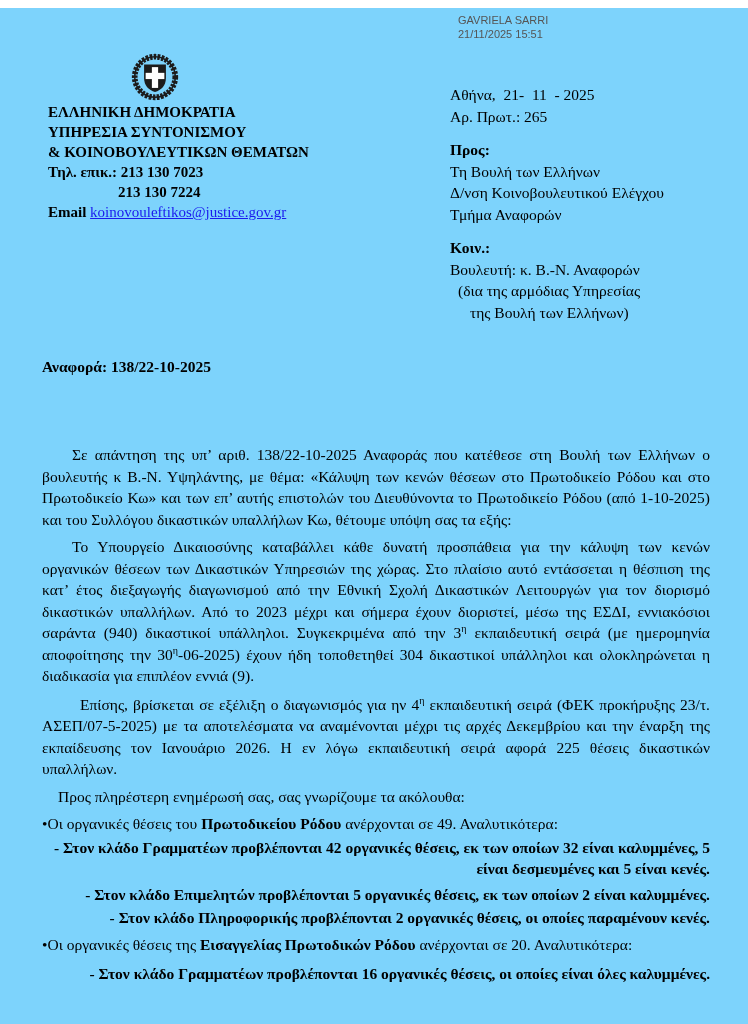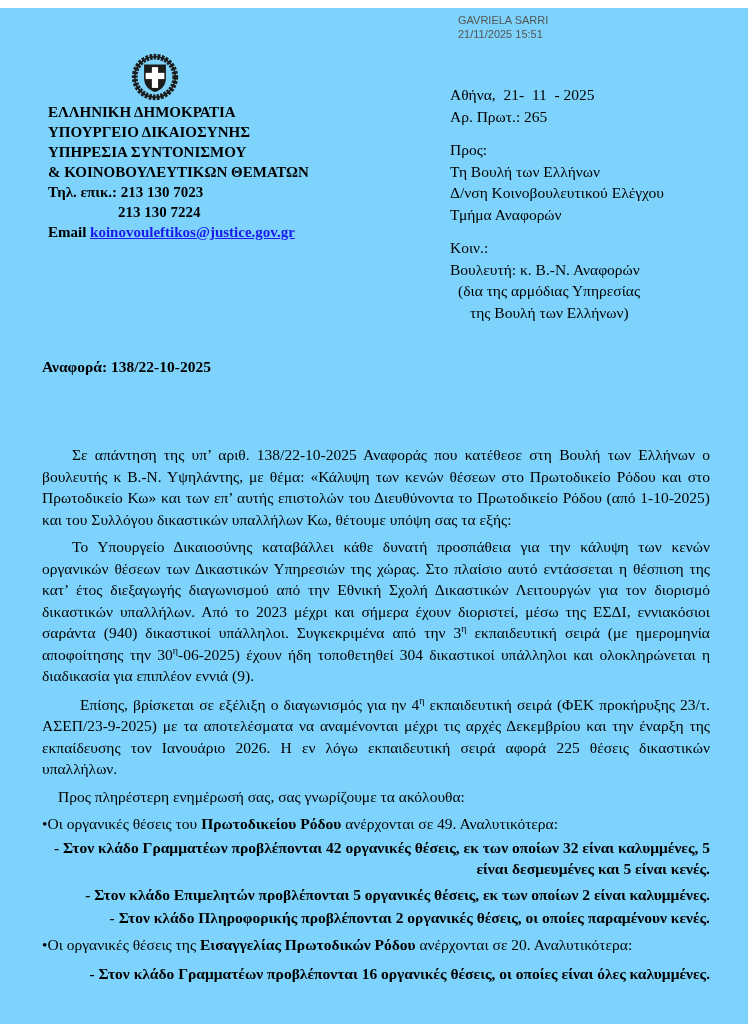--- a/index.html
+++ b/index.html
@@ -13,27 +13,27 @@
     font-family:"Liberation Sans", sans-serif;
     font-size:11px; line-height:13.5px; color:#555;
   }
   .emblem { position:absolute; left:128px; top:43px; width:54px; height:52px; }
   .sender {
     position:absolute; left:48px; top:94px; width:360px;
     font-weight:bold; font-size:15px; line-height:20px;
   }
   .sender .phone2 { padding-left:70px; }
   .sender .email-line a {
-    text-decoration:underline; font-weight:bold; cursor:pointer;
+    text-decoration:underline; font-weight:normal; cursor:pointer;
   }
   .meta {
     position:absolute; left:450px; top:76px; width:280px;
     font-size:15.5px; line-height:21.5px;
   }
-  .meta .label { font-weight:normal; }
+  .meta .label { font-weight:bold; }
   .meta .gap { height:12px; }
   .meta .city-date { white-space:pre; }
   .meta .cc-ind1 { padding-left:8px; }
   .meta .cc-ind2 { padding-left:20px; }
   .reference {
     position:absolute; left:42px; top:350px;
     font-weight:bold; font-size:15.5px;
   }
   .letter-body {
     position:absolute; left:42px; top:436px; width:668px;
@@ -66,21 +66,20 @@
       <circle cx="50" cy="50" r="39" fill="none" stroke="#1c1c1c" stroke-width="11" stroke-dasharray="5 2.5"></circle>
       <circle cx="50" cy="50" r="39" fill="none" stroke="#1c1c1c" stroke-width="3"></circle>
       <path d="M29 26 h42 v26 c0 15 -9 23 -21 27 c-12 -4 -21 -12 -21 -27 z" fill="#1c1c1c"></path>
       <rect x="44" y="31" width="12" height="40" fill="#ffffff"></rect>
       <rect x="32" y="42" width="36" height="12" fill="#ffffff"></rect>
     </svg>
   </div>
 
   <div class="sender">
     <div>ΕΛΛΗΝΙΚΗ ΔΗΜΟΚΡΑΤΙΑ</div>
-    <div>ΥΠΟΥΡΓΕΙΟ ΔΙΚΑΙΟΣΥΝΗΣ</div>
     <div>ΥΠΗΡΕΣΙΑ ΣΥΝΤΟΝΙΣΜΟΥ</div>
     <div>&amp; ΚΟΙΝΟΒΟΥΛΕΥΤΙΚΩΝ ΘΕΜΑΤΩΝ</div>
     <div>Τηλ. επικ.: 213 130 7023</div>
     <div class="phone2">213 130 7224</div>
     <div class="email-line"><span>Email </span><a style="color: rgb(26, 26, 238);">koinovouleftikos@justice.gov.gr</a></div>
   </div>
 
   <div class="meta">
     <div class="city-date">Αθήνα,  21-  11  - 2025</div>
     <div>Αρ. Πρωτ.: 265</div>
@@ -94,21 +93,21 @@
     <div>Βουλευτή: κ. Β.-Ν. Αναφορών</div>
     <div class="cc-ind1">(δια της αρμόδιας Υπηρεσίας</div>
     <div class="cc-ind2">της Βουλή των Ελλήνων)</div>
   </div>
 
   <div class="reference">Αναφορά: 138/22-10-2025</div>
 
   <div class="letter-body">
     <p class="indent30 mb6">Σε απάντηση της υπ’ αριθ. 138/22-10-2025 Αναφοράς που κατέθεσε στη Βουλή των Ελλήνων ο βουλευτής κ Β.-Ν. Υψηλάντης, με θέμα: «Κάλυψη των κενών θέσεων στο Πρωτοδικείο Ρόδου και στο Πρωτοδικείο Κω» και των επ’ αυτής επιστολών του Διευθύνοντα το Πρωτοδικείο Ρόδου (από 1-10-2025) και του Συλλόγου δικαστικών υπαλλήλων Κω, θέτουμε υπόψη σας τα εξής:</p>
     <p class="indent30 mb7"><span>Το Υπουργείο Δικαιοσύνης καταβάλλει κάθε δυνατή προσπάθεια για την κάλυψη των κενών οργανικών θέσεων των Δικαστικών Υπηρεσιών της χώρας. Στο πλαίσιο αυτό εντάσσεται η θέσπιση της κατ’ έτος διεξαγωγής διαγωνισμού από την Εθνική Σχολή Δικαστικών Λειτουργών για τον διορισμό δικαστικών υπαλλήλων. Από το 2023 μέχρι και σήμερα έχουν διοριστεί, μέσω της ΕΣΔΙ, εννιακόσιοι σαράντα (940) δικαστικοί υπάλληλοι. Συγκεκριμένα από την 3</span><sup>η</sup><span> εκπαιδευτική σειρά (με ημερομηνία αποφοίτησης την 30</span><sup>η</sup><span>-06-2025) έχουν ήδη τοποθετηθεί 304 δικαστικοί υπάλληλοι και ολοκληρώνεται η διαδικασία για επιπλέον εννιά (9).</span></p>
-    <p class="indent38 mb6"><span>Επίσης, βρίσκεται σε εξέλιξη ο διαγωνισμός για ην 4</span><sup>η</sup><span> εκπαιδευτική σειρά (ΦΕΚ προκήρυξης 23/τ. ΑΣΕΠ/23-9-2025) με τα αποτελέσματα να αναμένονται μέχρι τις αρχές Δεκεμβρίου και την έναρξη της εκπαίδευσης τον Ιανουάριο 2026. Η εν λόγω εκπαιδευτική σειρά αφορά 225 θέσεις δικαστικών υπαλλήλων.</span></p>
+    <p class="indent38 mb6"><span>Επίσης, βρίσκεται σε εξέλιξη ο διαγωνισμός για ην 4</span><sup>η</sup><span> εκπαιδευτική σειρά (ΦΕΚ προκήρυξης 23/τ. ΑΣΕΠ/07-5-2025) με τα αποτελέσματα να αναμένονται μέχρι τις αρχές Δεκεμβρίου και την έναρξη της εκπαίδευσης τον Ιανουάριο 2026. Η εν λόγω εκπαιδευτική σειρά αφορά 225 θέσεις δικαστικών υπαλλήλων.</span></p>
     <p class="indent16 mb6">Προς πληρέστερη ενημέρωσή σας, σας γνωρίζουμε τα ακόλουθα:</p>
     <p class="bullet-line mb2"><span>•</span><span>Οι οργανικές θέσεις του </span><span class="bold">Πρωτοδικείου Ρόδου</span><span> ανέρχονται σε 49. Αναλυτικότερα:</span></p>
     <p class="dash-line mb4">- Στον κλάδο Γραμματέων προβλέπονται 42 οργανικές θέσεις, εκ των οποίων 32 είναι καλυμμένες, 5 είναι δεσμευμένες και 5 είναι κενές.</p>
     <p class="dash-line mb2">- Στον κλάδο Επιμελητών προβλέπονται 5 οργανικές θέσεις, εκ των οποίων 2 είναι καλυμμένες.</p>
     <p class="dash-line mb5">- Στον κλάδο Πληροφορικής προβλέπονται 2 οργανικές θέσεις, οι οποίες παραμένουν κενές.</p>
     <p class="bullet-line mb8"><span>•</span><span>Οι οργανικές θέσεις της </span><span class="bold">Εισαγγελίας Πρωτοδικών Ρόδου</span><span> ανέρχονται σε 20. Αναλυτικότερα:</span></p>
     <p class="dash-line">- Στον κλάδο Γραμματέων προβλέπονται 16 οργανικές θέσεις, οι οποίες είναι όλες καλυμμένες.</p>
   </div>
 
 </div>

